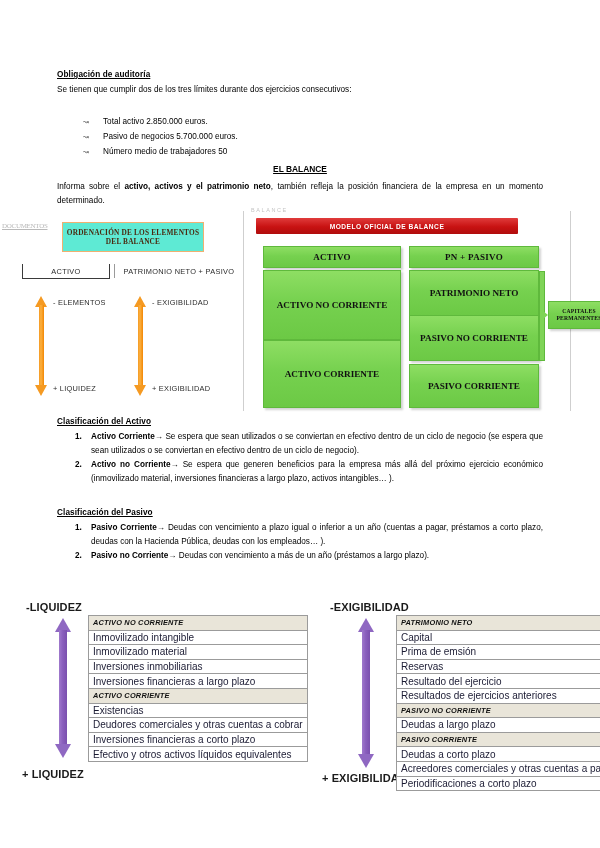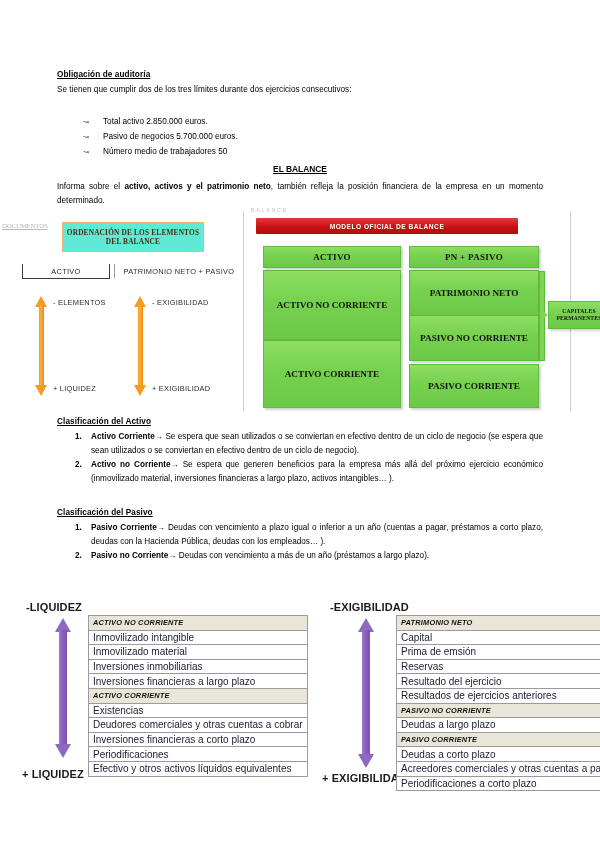--- a/index.html
+++ b/index.html
@@ -409,23 +409,20 @@
         <tr>
           <td>Existencias</td>
         </tr>
         <tr>
           <td>Deudores comerciales y otras cuentas a cobrar</td>
         </tr>
         <tr>
           <td>Inversiones financieras a corto plazo</td>
         </tr>
         <tr>
-          <td>Periodificaciones</td>
-        </tr>
-        <tr>
           <td>Efectivo y otros activos líquidos equivalentes</td>
         </tr>
       </tbody>
   </table>
 </div>
 
 <div style="position:absolute; left:322px; top:596px; width:278px; height:200px;">
   <div class="pa-tag" style="left:8px; top:5px;text-align:center;">-EXIGIBILIDAD</div>
   <div class="purple-arrow" style="left:36px; top:22px; height:150px;">
     <div class="head-up"></div>

